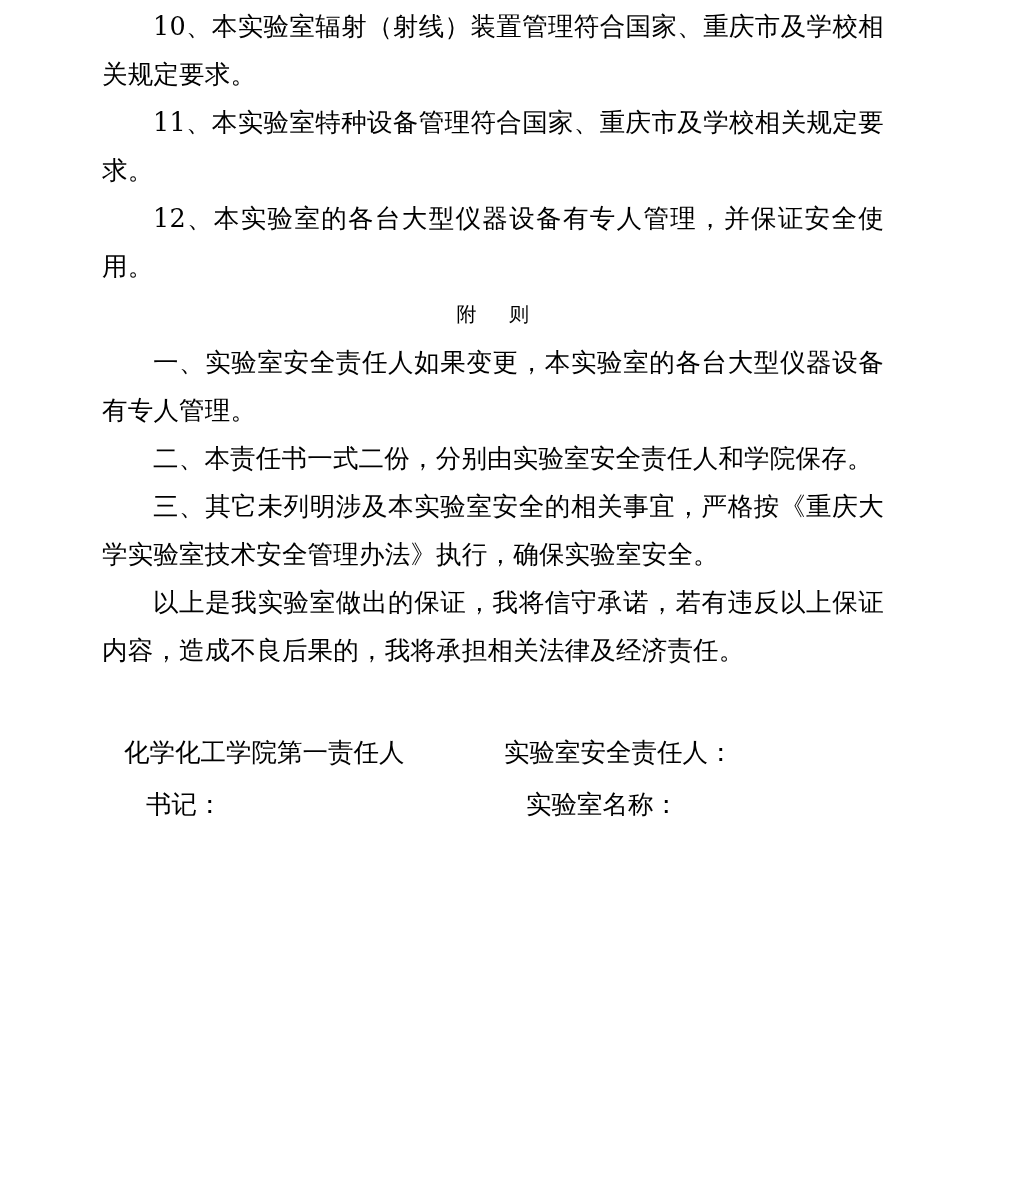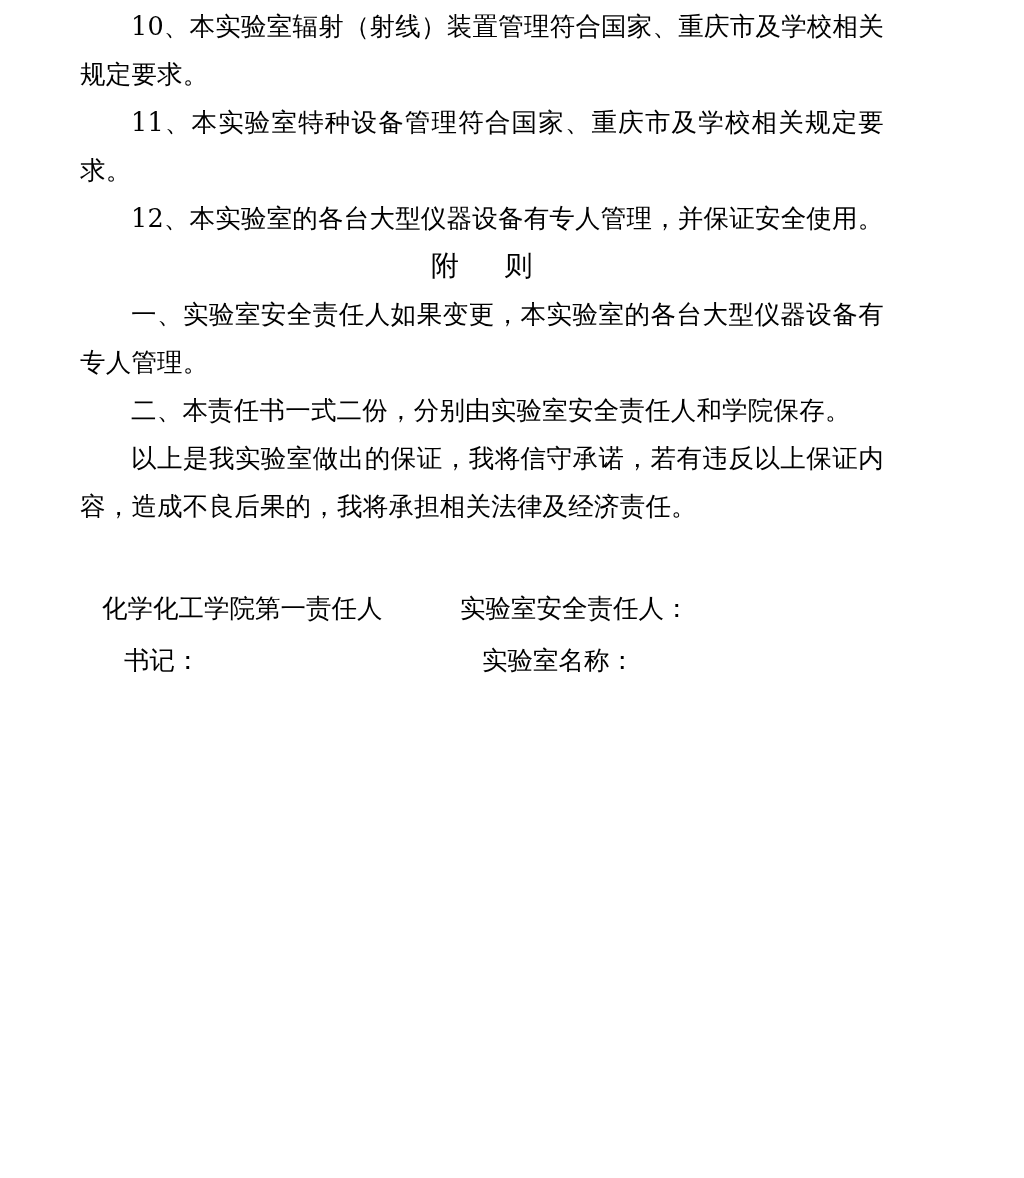--- a/index.html
+++ b/index.html
@@ -12,54 +12,55 @@
     height: 1178px;
     font-family: "DejaVu Serif", "Liberation Serif", serif;
     color: #000000;
     overflow: hidden;
   }
   .page {
     width: 1024px;
     height: 1178px;
     position: relative;
     box-sizing: border-box;
-    padding: 0 140px 0 80px;
+    padding: 0 140px 0 102px;
   }
   .para {
     font-size: 25.5px;
     line-height: 48px;
     text-align: justify;
     text-justify: inter-ideograph;
     text-indent: 2em;
     margin: 0;
     letter-spacing: 0.2px;
   }
   .para-first {
     padding-top: 2px;
   }
   .center-head {
-    font-size: 28px;
+    font-size: 20px;
     line-height: 48px;
     text-align: center;
     margin: 0;
     letter-spacing: 0.5px;
   }
   .center-head .gap {
     display: inline-block;
     width: 1.6em;
   }
   .sign-block {
     margin-top: 52px;
   }
   .sign-row {
     display: flex;
     font-size: 25.5px;
     line-height: 52px;
     margin: 0;
     padding-left: 22px;
+    gap: 22px;
   }
   .sign-left {
     width: 358px;
     flex: 0 0 358px;
   }
   .sign-right {
     flex: 1 1 auto;
   }
   .sign-row-indent .sign-left {
     padding-left: 22px;
@@ -71,20 +72,21 @@
 <div class="page">
 
   <p class="para para-first">10、本实验室辐射（射线）装置管理符合国家、重庆市及学校相关规定要求。</p>
   <p class="para">11、本实验室特种设备管理符合国家、重庆市及学校相关规定要求。</p>
   <p class="para">12、本实验室的各台大型仪器设备有专人管理，并保证安全使用。</p>
 
   <p class="center-head"><span>附</span><span class="gap"></span><span>则</span></p>
 
   <p class="para">一、实验室安全责任人如果变更，本实验室的各台大型仪器设备有专人管理。</p>
   <p class="para">二、本责任书一式二份，分别由实验室安全责任人和学院保存。</p>
+  <p class="para">三、其它未列明涉及本实验室安全的相关事宜，严格按《重庆大学实验室技术安全管理办法》执行，确保实验室安全。</p>
   <p class="para">以上是我实验室做出的保证，我将信守承诺，若有违反以上保证内容，造成不良后果的，我将承担相关法律及经济责任。</p>
 
   <div class="sign-block">
     <div class="sign-row">
       <div class="sign-left">化学化工学院第一责任人</div>
       <div class="sign-right">实验室安全责任人：</div>
     </div>
     <div class="sign-row sign-row-indent">
       <div class="sign-left">书记：</div>
       <div class="sign-right">实验室名称：</div>

